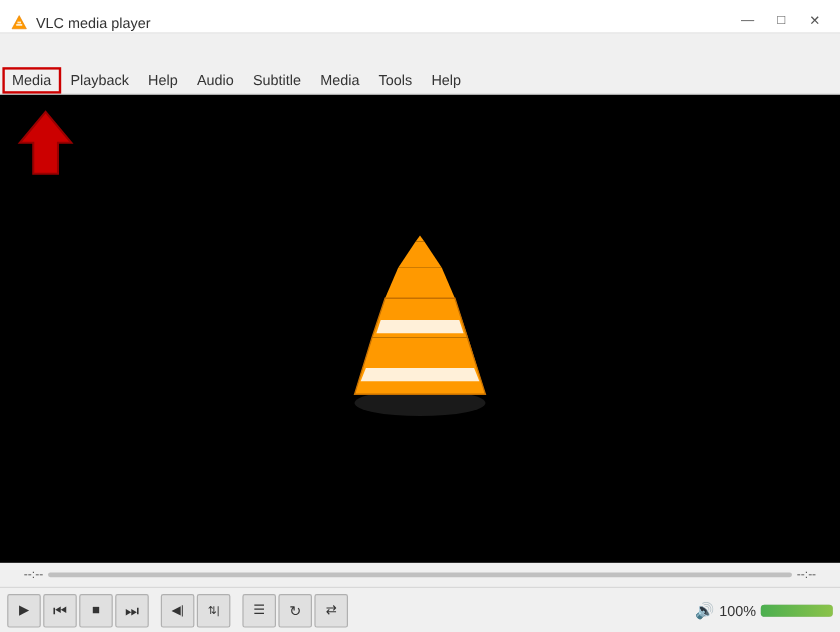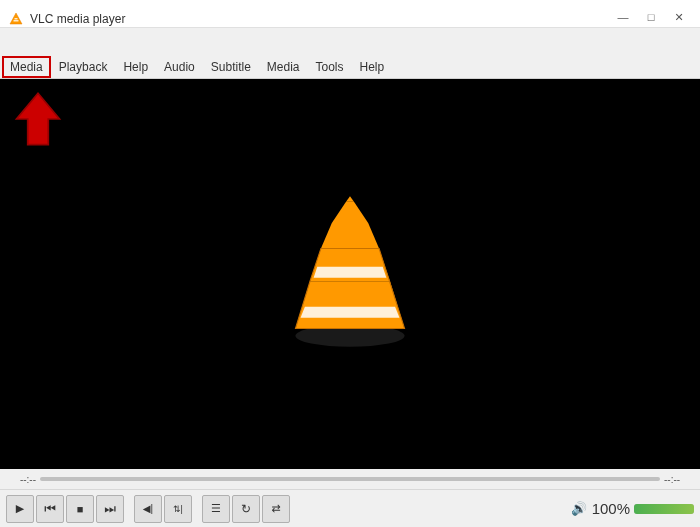--- a/index.html
+++ b/index.html
@@ -140,21 +140,21 @@
     .volume-area {
       display: flex;
       align-items: center;
       gap: 4px;
     }
     .volume-icon {
       font-size: 13px;
       color: #444;
     }
     .volume-label {
-      font-size: 15px;
+      font-size: 12px;
       color: #333;
       min-width: 30px;
     }
     .volume-bar {
       width: 60px;
       height: 10px;
       background: #c0c0c0;
       border-radius: 3px;
       position: relative;
       overflow: visible;

